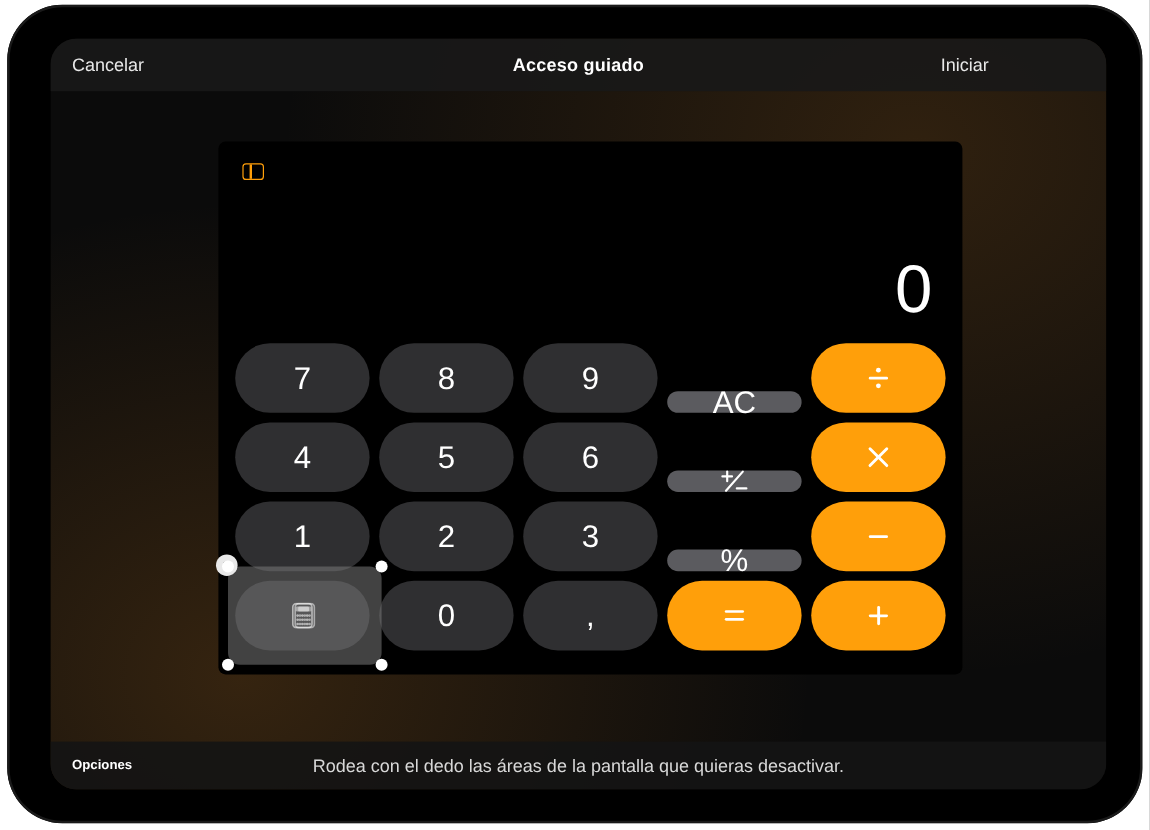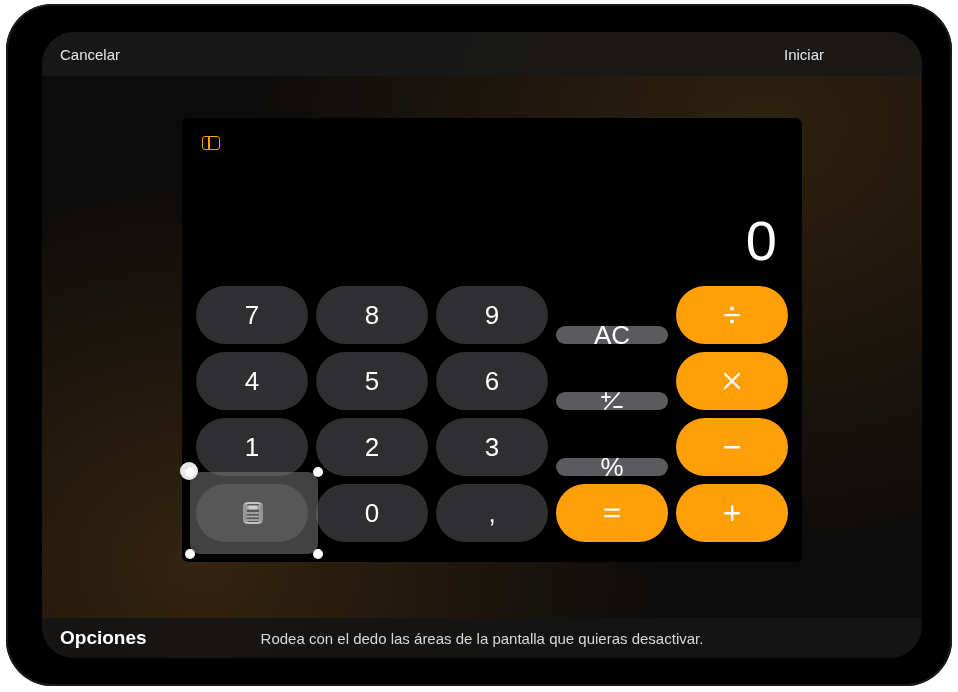--- a/index.html
+++ b/index.html
@@ -14,21 +14,21 @@
     border-radius: 46px;
     padding: 28px 30px 28px 36px;
     box-shadow: inset 0 0 0 2px #1a1a1a;
   }
   .screen {
     position: relative;
     width: 100%; height: 100%;
     background: radial-gradient(ellipse 120% 140% at 18% 85%, rgba(180,110,30,0.25) 0%, rgba(0,0,0,0) 45%),
                 radial-gradient(ellipse 120% 140% at 82% 15%, rgba(180,110,30,0.22) 0%, rgba(0,0,0,0) 50%),
                 #0b0b0b;
-    border-radius: 32px;
+    border-radius: 22px;
     overflow: hidden;
   }
 
   
   .navbar {
     position: absolute;
     top: 0; left: 0; right: 0;
     height: 44px;
     display: flex;
     align-items: center;
@@ -48,21 +48,21 @@
     position: absolute;
     bottom: 0; left: 0; right: 0;
     height: 40px;
     display: flex;
     align-items: center;
     padding: 0 18px;
     background: rgba(20,20,20,0.9);
     color: #fff;
     font-size: 12px;
   }
-  .bottombar .opts { font-weight: 600; font-size: 19px; flex: 0 0 140px; }
+  .bottombar .opts { font-weight: 600; font-size: 11px; flex: 0 0 140px; }
   .bottombar .hint { flex: 1; text-align: center; color: #d8d8d8; font-size: 15px; }
   .bottombar .spacer { flex: 0 0 140px; }
 
   
   .preview {
     position: absolute;
     left: 140px; top: 86px;
     width: 620px; height: 444px;
     background: #000;
     border-radius: 6px;
@@ -158,20 +158,21 @@
 </head>
 <body>
 
 <div class="device">
   <div class="screen">
 
     <div class="navbar">
       <div class="nav-left">
         <span>Cancelar</span>
       </div>
+      <div class="nav-title">Acceso guiado</div>
       <div class="nav-right">
         <span>Iniciar</span>
       </div>
     </div>
 
     <div class="preview">
 
       <div class="sidebar-toggle"></div>
 
       <div class="display">0</div>

